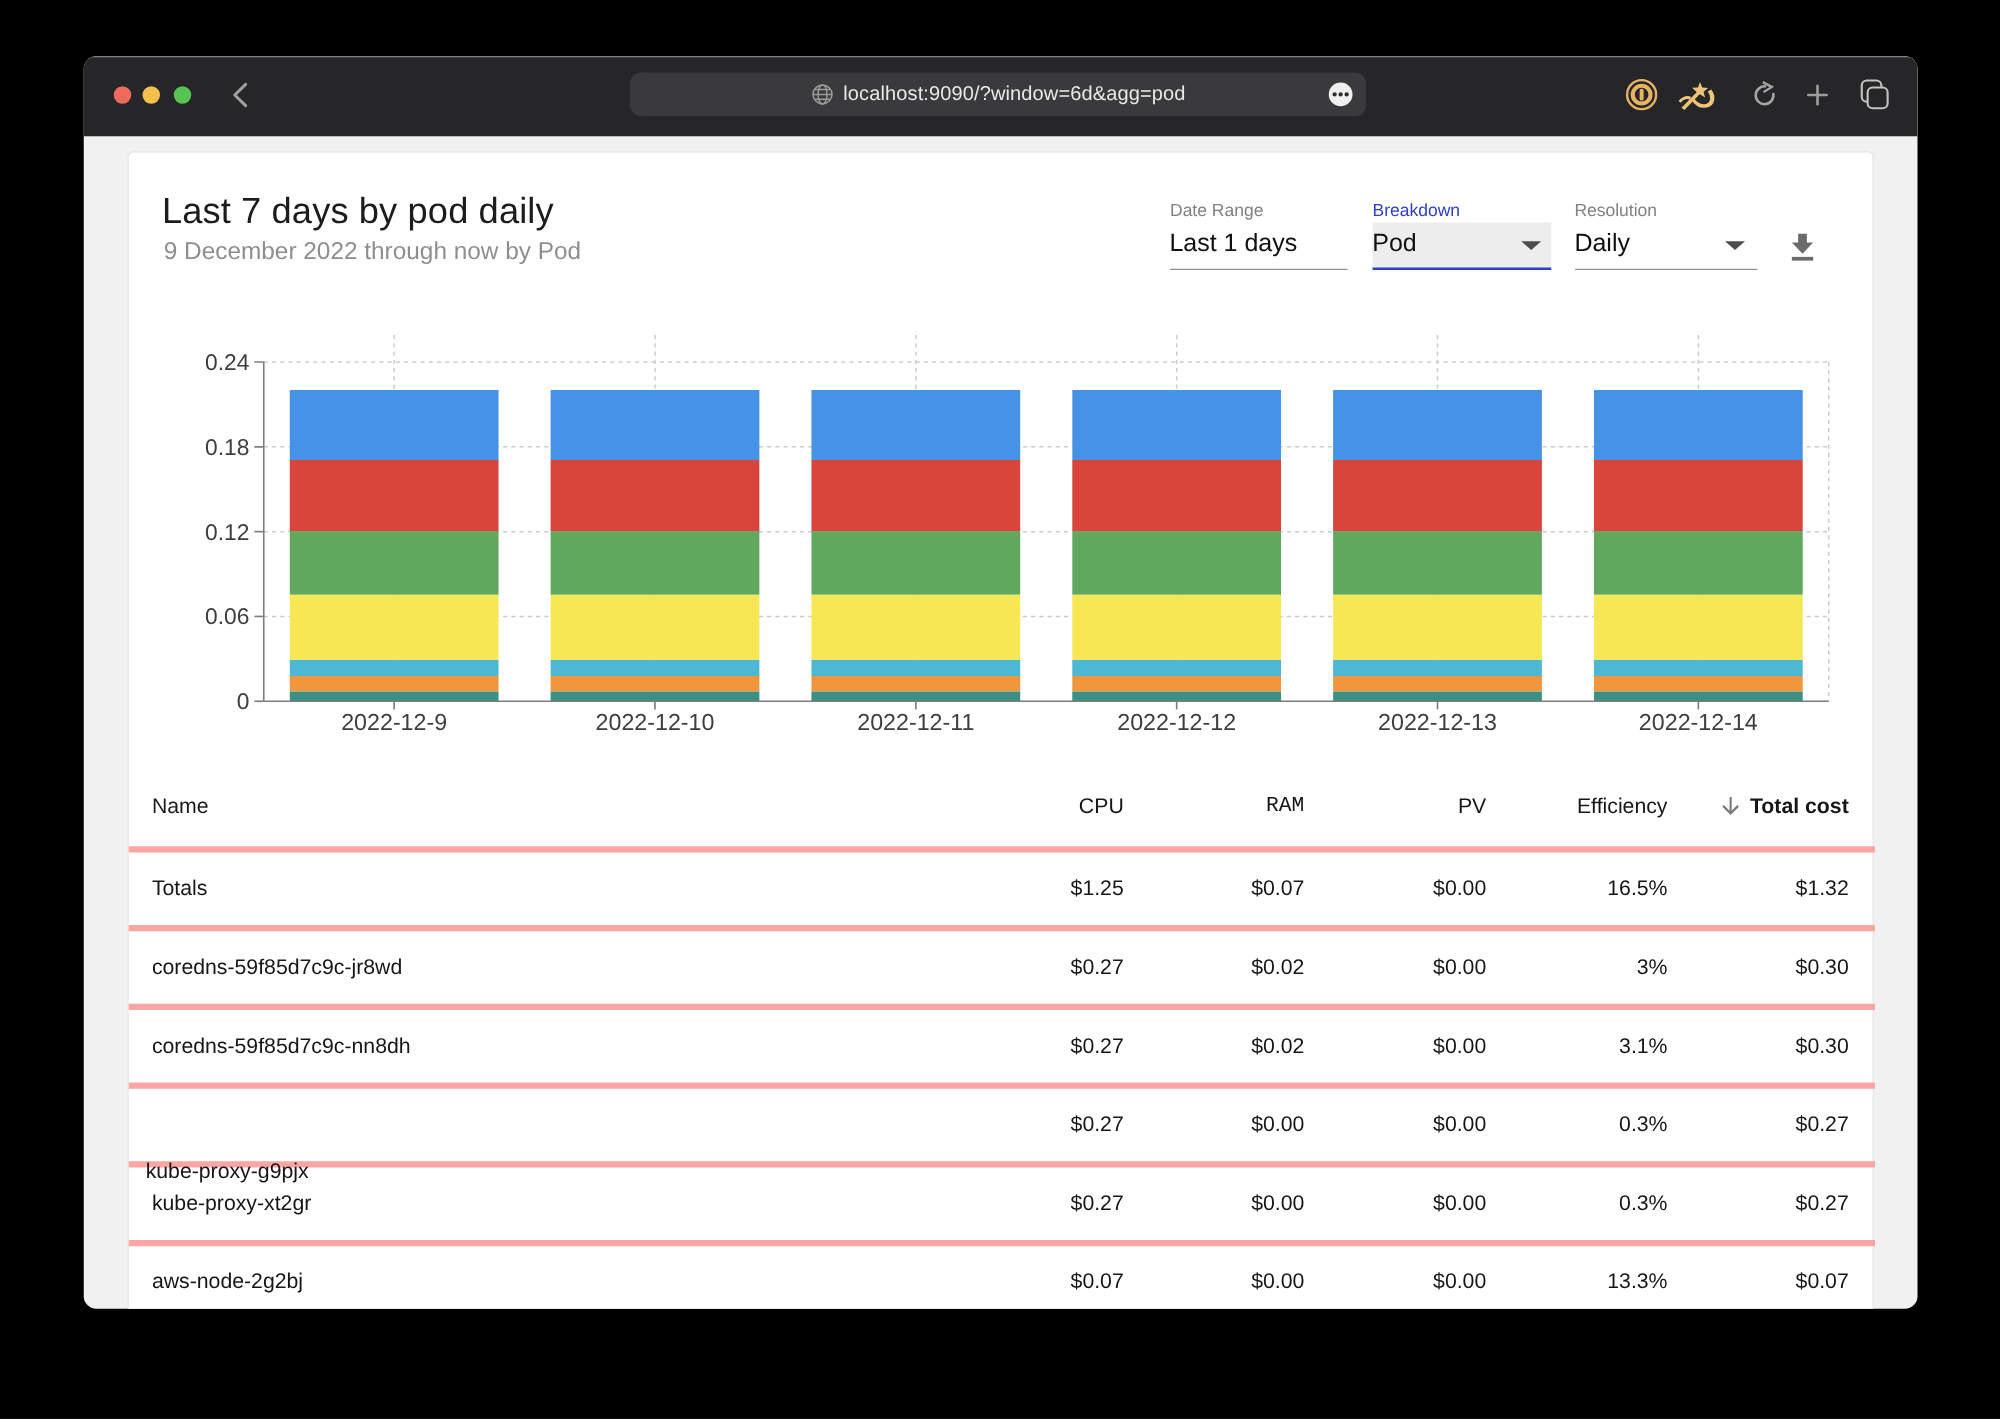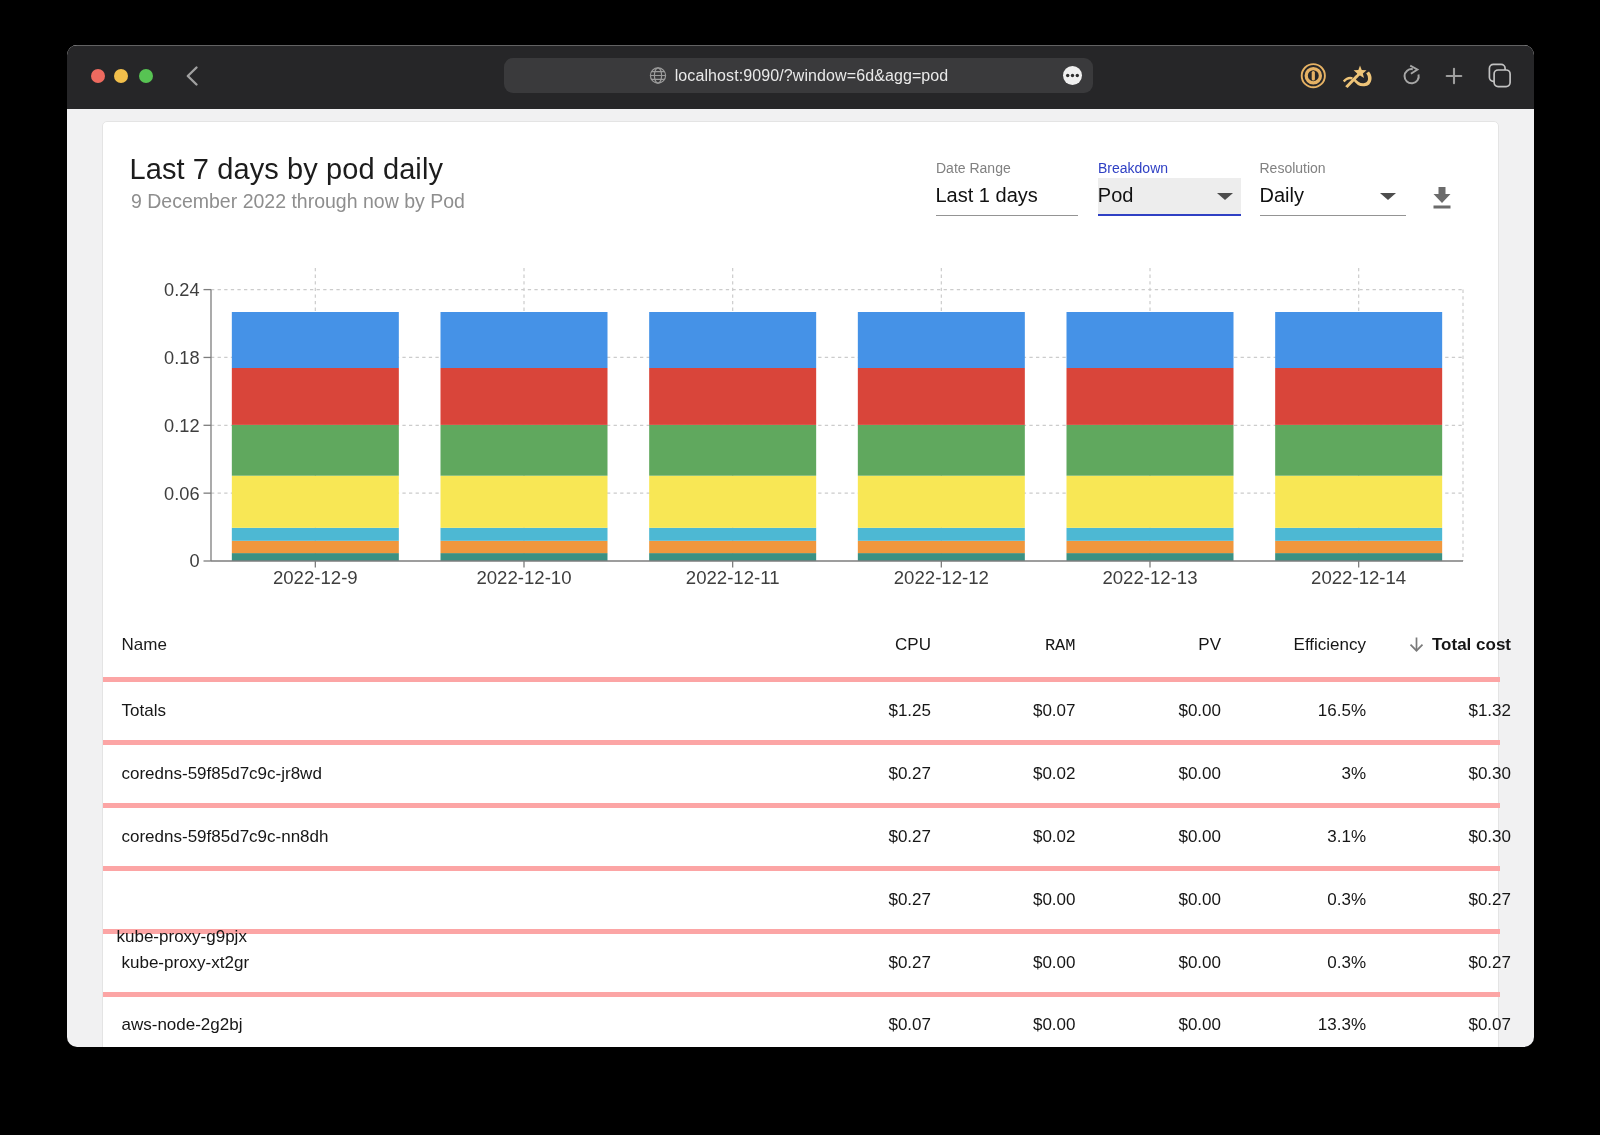--- a/index.html
+++ b/index.html
@@ -31,21 +31,21 @@
   #subtitle { position:absolute; left:28.5px; top:68.4px; font-size:19.5px; color:#8e8e8e; }
   .ctl-label { position:absolute; font-size:14px; color:#818181; }
   .ctl-value { position:absolute; font-size:20px; color:#111; }
   .ctl-line { position:absolute; height:1px; background:#949494; top:93px; }
   .arrow-down { position:absolute; width:0; height:0; border-left:8px solid transparent; border-right:8px solid transparent; border-top:7.5px solid #4d4d4d; }
   #bd-box { position:absolute; left:995.5px; top:56px; width:143px; height:38px; background:#ededed; border-bottom:2px solid #2f40c4; }
   
   #tbl { position:absolute; left:0; top:491px; width:1397px; }
   .trow { position:relative; width:100%; border-bottom:5px solid #fca5a5; }
   .trow .c { position:absolute; top:50%; transform:translateY(-50%); font-size:17px; color:#161616; white-space:nowrap; }
-  .cr { text-align:right;margin-left:32px; }
+  .cr { text-align:right; }
 </style>
 </head>
 <body>
 <div id="window">
   <div id="titlebar">
     <div class="tl" style="left:24.2px; background:#ee6a5f;"></div>
     <div class="tl" style="left:47.2px; background:#f2bf4b;"></div>
     <div class="tl" style="left:71.7px; background:#57c353;"></div>
     <svg width="1467" height="64" style="position:absolute;left:0;top:0">
 

